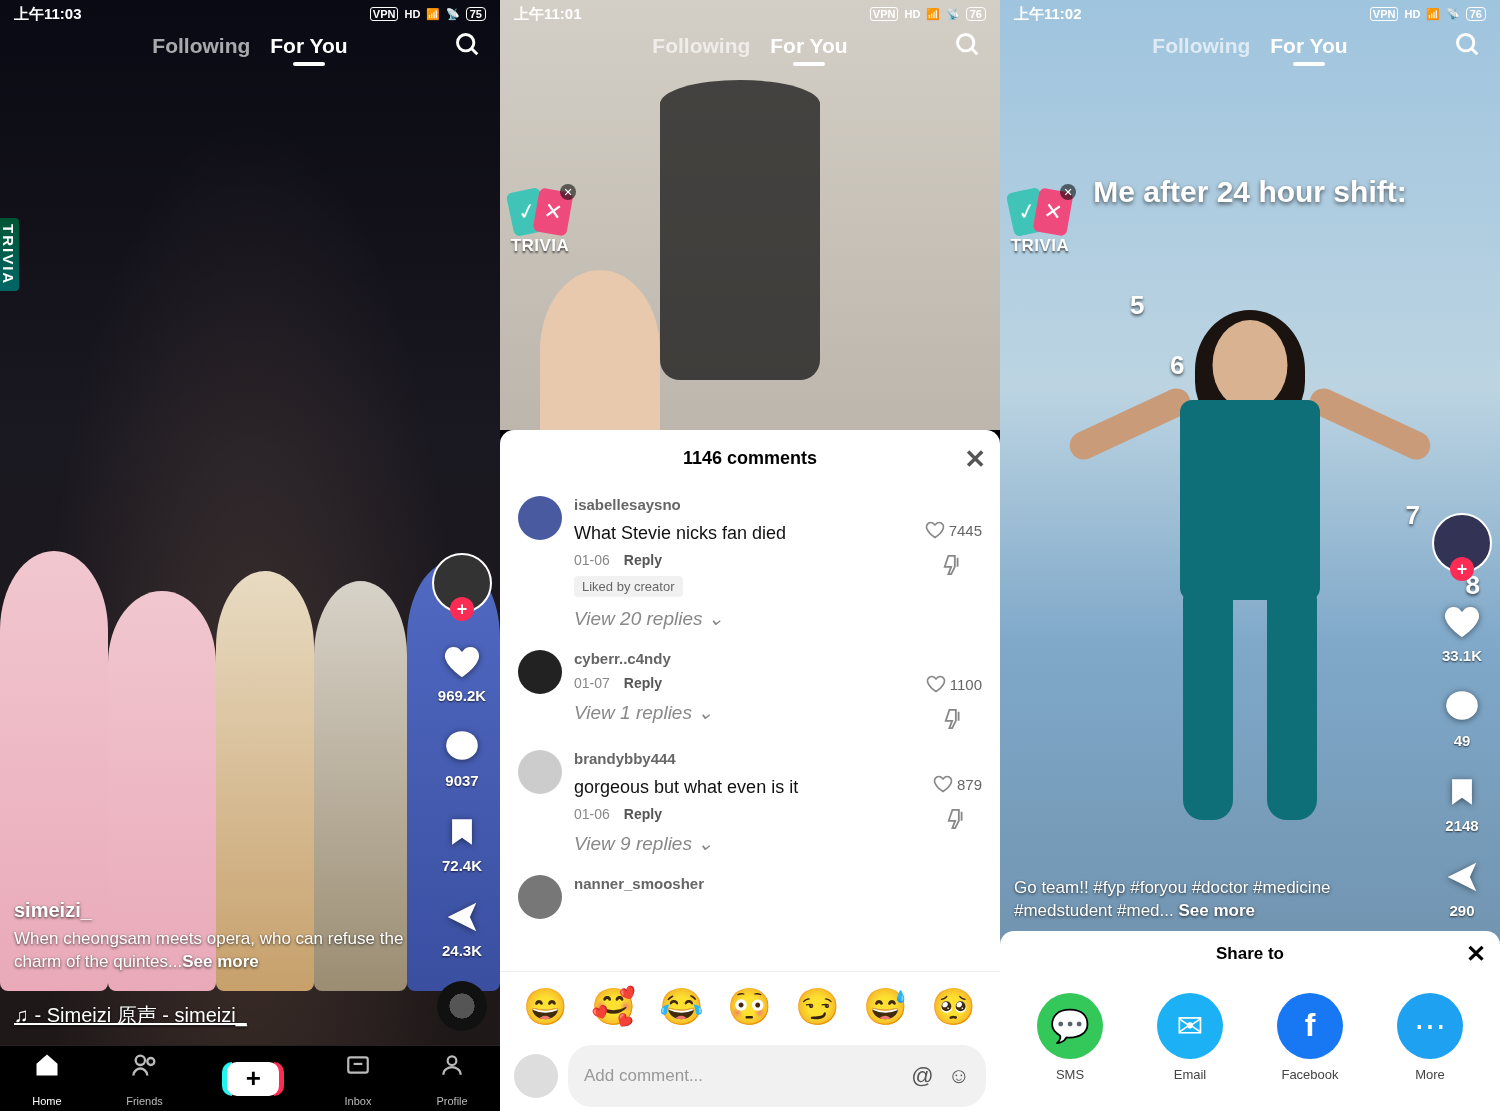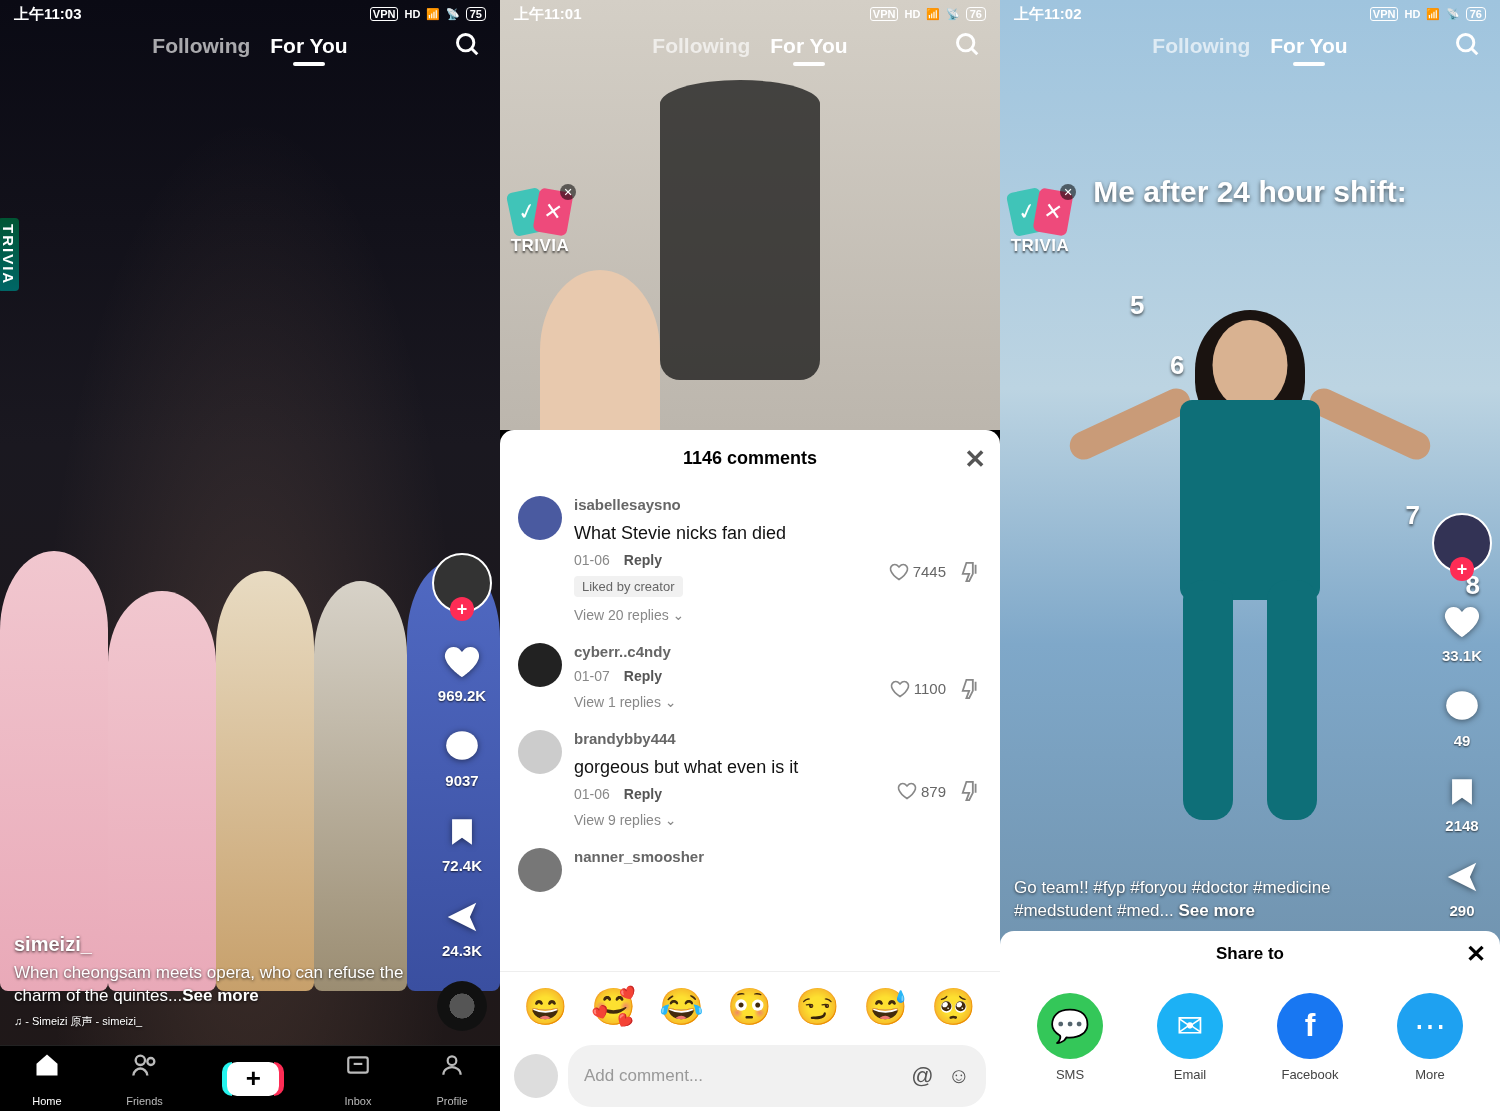--- a/index.html
+++ b/index.html
@@ -35,21 +35,21 @@
   .rail .action .ico { width:42px; height:42px; display:flex; align-items:center; justify-content:center; }
   .rail .action .ico svg { fill:#fff; filter:drop-shadow(0 1px 3px rgba(0,0,0,0.5)); }
   .rail .action .cnt { font-size:15px; font-weight:600; text-shadow:0 1px 2px rgba(0,0,0,0.7); }
   .rail .disc { width:50px; height:50px; border-radius:50%; background:radial-gradient(circle,#555 35%,#111 36%); }
   
   .caption { position:absolute; left:14px; right:90px; bottom:82px; z-index:35; text-shadow:0 1px 3px rgba(0,0,0,0.8); }
   .caption .user { font-size:20px; font-weight:700; margin-bottom:6px; }
   .caption .desc { font-size:17px; line-height:1.35; }
   .caption .seemore { font-weight:700; }
   .caption .trans { font-size:16px; font-weight:600; margin-top:10px; }
-  .caption .music { font-size:11px; margin-top:6px; display:flex; align-items:center; gap:6px; }
+  .caption .music { font-size:20px; margin-top:28px; display:flex; align-items:center; gap:6px;text-decoration:underline; }
   
   .navbar { position:absolute; bottom:0; left:0; right:0; height:66px; background:#000; display:flex; align-items:center; justify-content:space-around; border-top:1px solid #222; z-index:60; }
   .navbar .item { display:flex; flex-direction:column; align-items:center; gap:16px; color:#bbb; font-size:11px; }
   .navbar .item.active { color:#fff; }
   .navbar .item .nico { width:28px; height:28px; display:flex; align-items:center; justify-content:center; }
   .navbar .post { width:52px; height:34px; border-radius:10px; background:#fff; color:#000; display:flex; align-items:center; justify-content:center; font-size:26px; font-weight:800; position:relative; }
   .navbar .post::before { content:""; position:absolute; left:-5px; top:0; bottom:0; width:10px; background:#25f4ee; border-radius:10px 0 0 10px; z-index:-1; }
   .navbar .post::after { content:""; position:absolute; right:-5px; top:0; bottom:0; width:10px; background:#fe2c55; border-radius:0 10px 10px 0; z-index:-1; }
 
   
@@ -75,22 +75,22 @@
   .csheet .chead { position:relative; height:56px; display:flex; align-items:center; justify-content:center; font-size:18px; font-weight:700; }
   .csheet .chead .cx { position:absolute; right:14px; top:14px; font-size:26px; color:#555; }
   .clist { flex:1; overflow:hidden; padding:0 18px; }
   .cmt { display:flex; gap:12px; padding:10px 0; }
   .cmt .cava { width:44px; height:44px; border-radius:50%; background:#ccc; flex:none; }
   .cmt .cbody { flex:1; }
   .cmt .cuser { font-size:15px; font-weight:600; color:#666; }
   .cmt .ctext { font-size:18px; color:#111; margin-top:10px; }
   .cmt .cmeta { display:flex; gap:14px; font-size:14px; color:#888; margin-top:8px; align-items:center;}
   .cmt .lbc { background:#f1f1f1; border-radius:4px; padding:3px 8px; font-size:13px; color:#666; display:inline-block; margin-top:8px;}
-  .cmt .vrep { font-size:14px; color:#888; margin-top:10px; }
-  .cmt .cacts { display:flex; flex-direction:row; align-items:center; gap:14px; padding-top:24px;}
+  .cmt .vrep { font-size:19px; color:#888; margin-top:10px;font-style:italic; }
+  .cmt .cacts { display:flex; flex-direction:column; align-items:center; gap:14px; padding-top:24px;}
   .cmt .cacts .hl { display:flex; align-items:center; gap:4px; font-size:15px; color:#666;}
   .emreact { height:70px; display:flex; align-items:center; justify-content:space-around; padding:0 12px; border-top:1px solid #eee; font-size:36px;}
   .cinput { height:70px; display:flex; align-items:center; gap:10px; padding:0 14px; }
   .cinput .cava2 { width:44px; height:44px; border-radius:50%; background:#ddd; }
   .cinput .pill { flex:1; height:62px; border-radius:24px; background:#f1f1f1; display:flex; align-items:center; padding:0 16px; color:#999; font-size:17px; justify-content:space-between;}
   .cinput .pill .ricons { display:flex; gap:14px; color:#555; font-size:22px;}
 
   
   .p3text { position:absolute; top:175px; left:0; right:0; text-align:center; font-size:30px; font-weight:800; color:#fff; text-shadow:0 2px 4px rgba(0,0,0,0.6); z-index:20;}
   .p3person { position:absolute; left:50%; top:280px; transform:translateX(-50%); width:230px; height:560px; z-index:15;}

